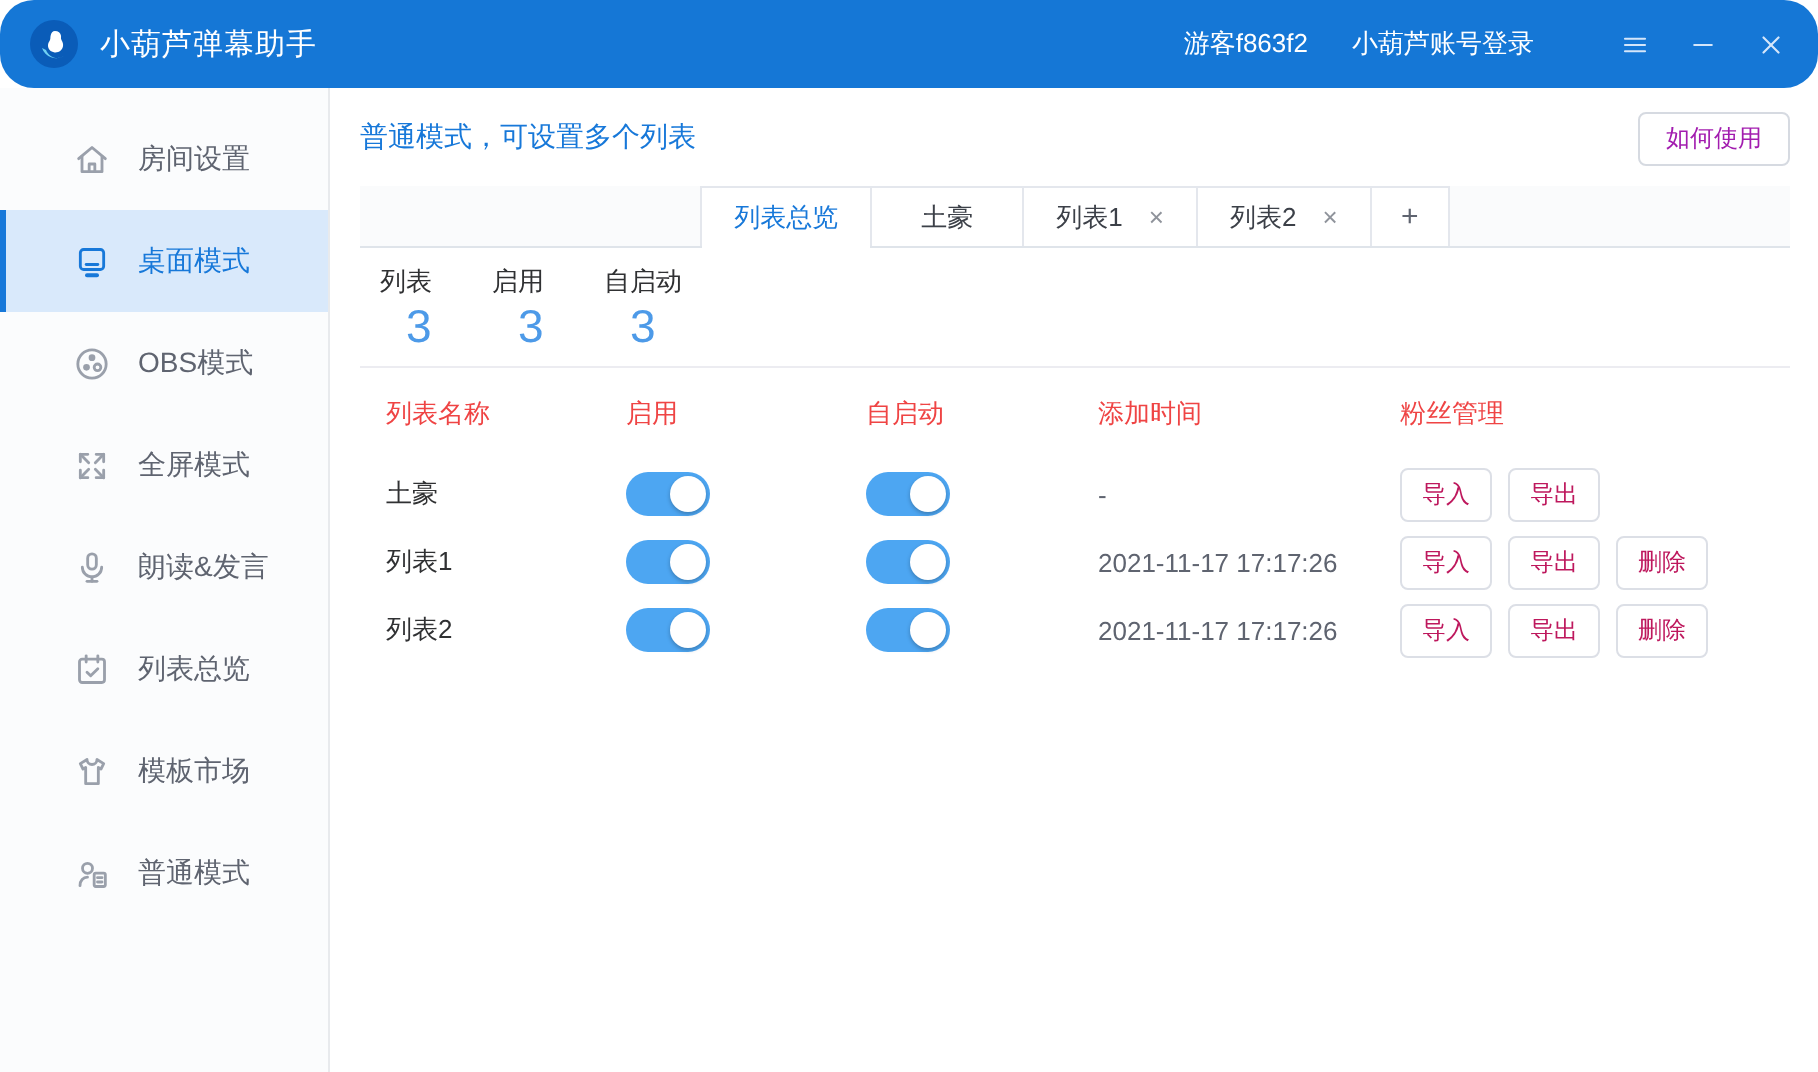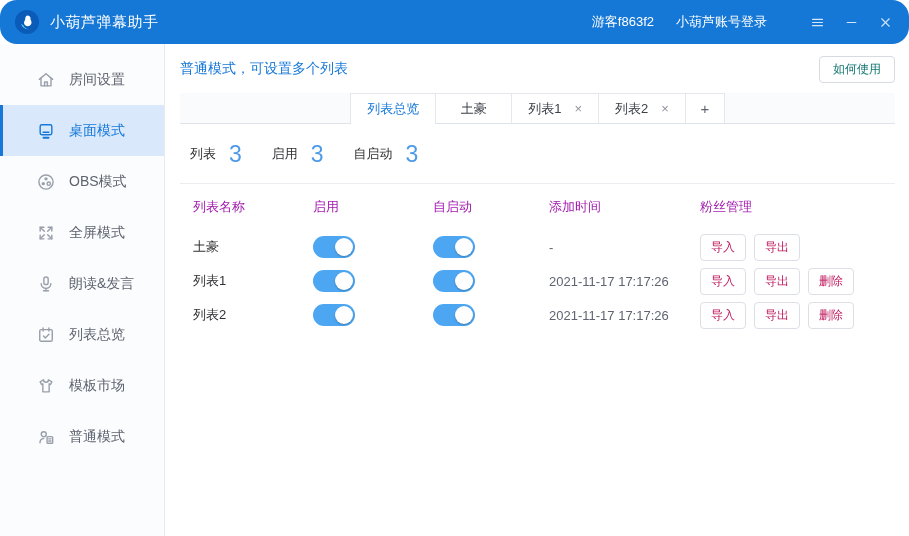--- a/index.html
+++ b/index.html
@@ -30,47 +30,47 @@
   .side-item .icon { width:20px; height:20px; color:#9aa0ab; margin-right:13px; flex:none; }
   .side-item .icon svg { width:100%; height:100%; display:block; }
   .side-item.active { background:var(--sidebar-active-bg,#d9e9fb);
     border-left-color:var(--accent,#1778d9); color:var(--accent,#1778d9); }
   .side-item.active .icon { color:var(--accent,#1778d9); }
 
   
   .main { flex:1; padding:13px 14px 0 15px; background:#fff; }
   .main-header { display:flex; justify-content:space-between; align-items:center; height:24px; }
   .mode-title { color:var(--accent,#1778d9); font-size:14px; }
-  .help-btn { font-size:12px; color:#0f766e; background:#fff; border:1px solid #d6dae1;
+  .help-btn { font-size:12px; color:#a21caf; background:#fff; border:1px solid #d6dae1;
     border-radius:4px; padding:4px 13px; cursor:pointer; font-family:inherit; }
 
   
   .tabs { display:flex; margin-top:12px; height:31px; border-bottom:1px solid #dfe4ea;
     background:#fafbfc; align-items:stretch;justify-content:center; }
   .tab { background:#fff; border:1px solid #e4e7ed; border-bottom:none; margin-left:-1px;
     min-width:77px; padding:0 16px; display:flex; align-items:center; justify-content:center;
     font-size:13px; color:#3c4048; cursor:pointer; position:relative; }
   .tab:first-child { margin-left:0; }
   .tab.active { color:var(--accent,#1778d9); }
   .tab.active::after { content:''; position:absolute; left:0; right:0; bottom:-1px; height:1px; background:#fff; }
   .tab-close { font-size:13px; color:#8f939b; margin-left:13px; cursor:pointer; line-height:1; }
   .tab-add { min-width:40px; padding:0 12px; font-size:15px; color:#5f6470; }
 
   
   .stats { display:flex; align-items:center; margin-top:16px; padding-left:10px; height:28px; }
-  .stat { display:flex; align-items:center; margin-right:30px; }
+  .stat { display:flex; align-items:flex-start; margin-right:30px;flex-direction:column; }
   .stat-label { font-size:13px; color:#303133; }
   .stat-value { font-size:23px; color:var(--stat-value,#4d9ae8); margin-left:13px; font-weight:400; }
 
   .divider { border-bottom:1px solid #ececf1; margin-top:15px; }
 
   
   .t-row, .t-header { display:grid; grid-template-columns:120px 120px 116px 151px 1fr;
     padding-left:13px; align-items:center; }
-  .t-header { height:46px; font-size:13px; color:#a21caf; }
+  .t-header { height:46px; font-size:13px; color:#ef4444; }
   .t-rows .t-row { height:34px; }
   .name-cell { font-size:13px; color:#303133; }
   .time-cell { font-size:13px; color:#5f6470; }
 
   .toggle { width:42px; height:22px; border-radius:11px; background:var(--toggle,#4da6f2);
     position:relative; cursor:pointer; }
   .toggle .knob { position:absolute; top:2px; right:2px; width:18px; height:18px;
     border-radius:50%; background:#fff; box-shadow:0 1px 2px rgba(0,0,0,.25); }
 
   .action-btn { font-size:12px; color:#be185d; background:#fff; border:1px solid #dcdfe6;

